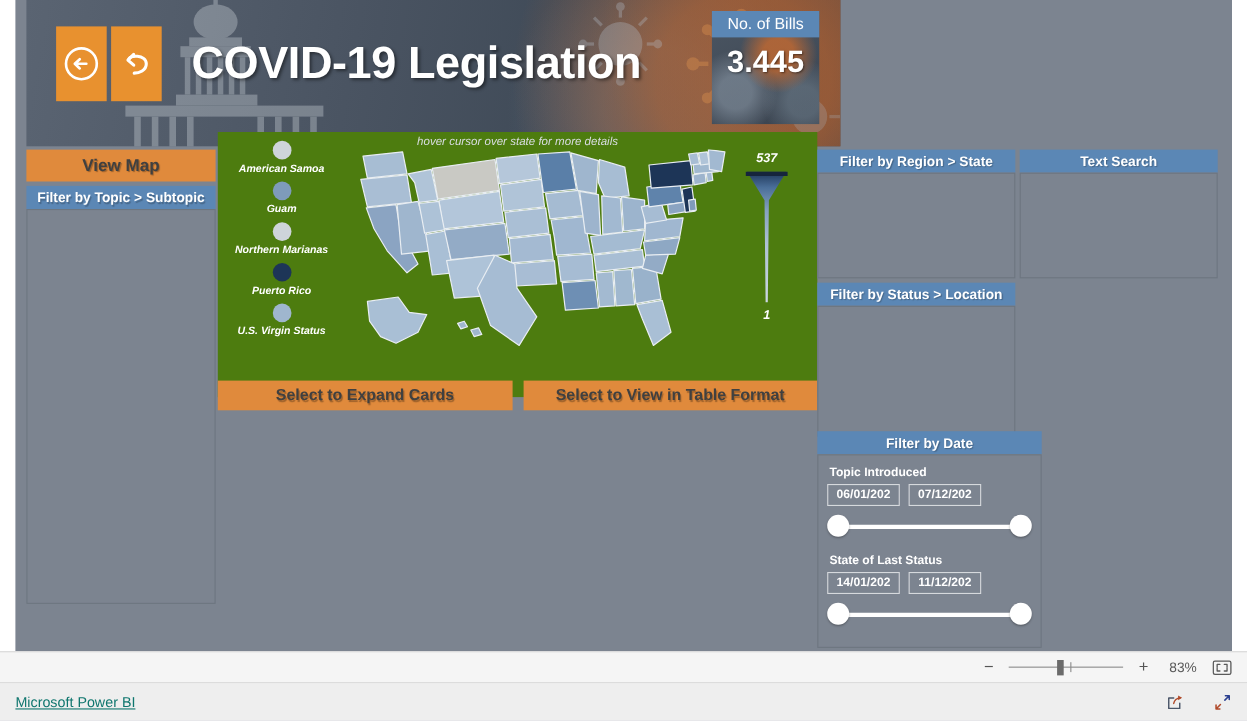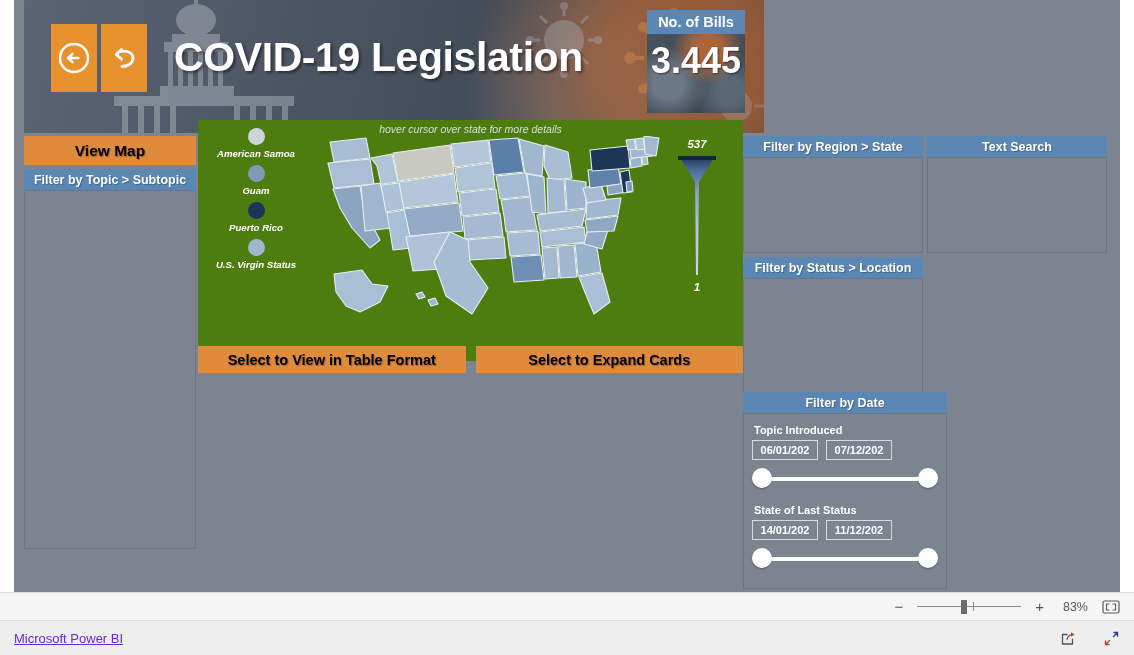--- a/index.html
+++ b/index.html
@@ -60,33 +60,33 @@
   .kpi-bg {
     position: absolute; inset: 0;
     background:
       radial-gradient(circle at 62% 38%, rgba(198,106,48,.80) 0 16%, rgba(198,106,48,0) 40%),
       radial-gradient(circle at 22% 72%, rgba(160,175,190,.45) 0 14%, rgba(0,0,0,0) 36%),
       radial-gradient(circle at 85% 80%, rgba(140,160,175,.35) 0 12%, rgba(0,0,0,0) 32%),
       linear-gradient(160deg, #4b5663, #3a434f);
   }
   .kpi-head {
     position: relative; height: 24px; background: #5b87b5;
-    color: #fff; font-size: 14.5px; font-weight: bold;
+    color: #fff; font-size: 14.5px; font-weight: normal;
     display: flex; align-items: center; justify-content: center;
   }
   .kpi-val {
     position: relative; margin-top: 6px; text-align: center;
-    color: #fff; font-size: 36px; font-weight: bold;
+    color: #fff; font-size: 28px; font-weight: bold;
     text-shadow: 1px 1px 2px rgba(0,0,0,.5);
   }
 
   
   .sidebar { position: absolute; left: 10px; top: 136px; width: 172px; }
   .ob {
-    background: #e08a3c; color: #000000; font-size: 15.5px; font-weight: bold;
+    background: #e08a3c; color: #404040; font-size: 15.5px; font-weight: bold;
     height: 29px; display: flex; align-items: center; justify-content: center;
     margin-bottom: 4px; cursor: pointer; text-shadow: 1px 1px 1px rgba(0,0,0,.3);
   }
   .blue-head {
     background: #5b87b5; color: #fff; font-size: 12.5px; font-weight: bold;
     height: 21px; display: flex; align-items: center; justify-content: center;
     cursor: pointer; text-shadow: 1px 1px 1px rgba(0,0,0,.25);
   }
   .filter-body { background: #7c8490; border: 1px solid #6d7680; }
   #topic-filter-body { height: 359px; }
@@ -173,21 +173,21 @@
   .zpct { color: #5a5a5a; font-size: 12.5px; min-width: 30px; text-align: right; }
   .fitbtn { cursor: pointer; display: flex; align-items: center; }
 
   .statusbar {
     position: absolute; left: 0; top: 620px; width: 1134px; height: 35px;
     background: #eeeeee; border-top: 1px solid #dcdcdc;
     display: flex; align-items: center; justify-content: space-between;
     padding: 0 14px;
   }
   .pbi-link {
-    color: #6d28d9; font-size: 13px; text-decoration: underline; cursor: pointer;
+    color: #0f766e; font-size: 13px; text-decoration: underline; cursor: pointer;
   }
   .sb-icons { display: flex; align-items: center; gap: 26px; }
   .sb-icons span { cursor: pointer; display: flex; }
 </style>
 </head>
 <body>
 
 <div id="app">
 
   <div class="canvas">
@@ -312,20 +312,24 @@
         <div class="territories">
           <div class="terr">
             <div class="dot" style="background:#ced4da"></div>
             <div class="tlabel">American Samoa</div>
           </div>
           <div class="terr">
             <div class="dot" style="background:#7e9bba"></div>
             <div class="tlabel">Guam</div>
           </div>
           <div class="terr">
+            <div class="dot" style="background:#ced4da"></div>
+            <div class="tlabel">Northern Marianas</div>
+          </div>
+          <div class="terr">
             <div class="dot" style="background:#1d3557"></div>
             <div class="tlabel">Puerto Rico</div>
           </div>
           <div class="terr">
             <div class="dot" style="background:#9fb6ce"></div>
             <div class="tlabel">U.S. Virgin Status</div>
           </div>
         </div>
 
         <svg class="usmap" viewBox="0 0 345 200">
@@ -402,22 +406,22 @@
               </linearGradient>
             </defs>
             <path d="M10,0 L46,0 L30,26 L29,119 L27,119 L26,26 Z" fill="url(#funnelgrad)"></path>
             <rect x="9" y="0" width="38" height="4" fill="#16253c"></rect>
           </svg>
           <div class="scale-bot">1</div>
         </div>
       </div>
 
       <div class="orange-row">
+        <div class="ob">Select to Expand Cards</div>
         <div class="ob">Select to View in Table Format</div>
-        <div class="ob">Select to Expand Cards</div>
       </div>
 
       <div class="rail">
         <div class="rail-top">
           <div class="rail-card regionfilter">
             <div class="blue-head">Filter by Region &gt; State</div>
             <div class="rail-body" id="region-filter-body"></div>
           </div>
           <div class="rail-card textsearch">
             <div class="blue-head">Text Search</div>

